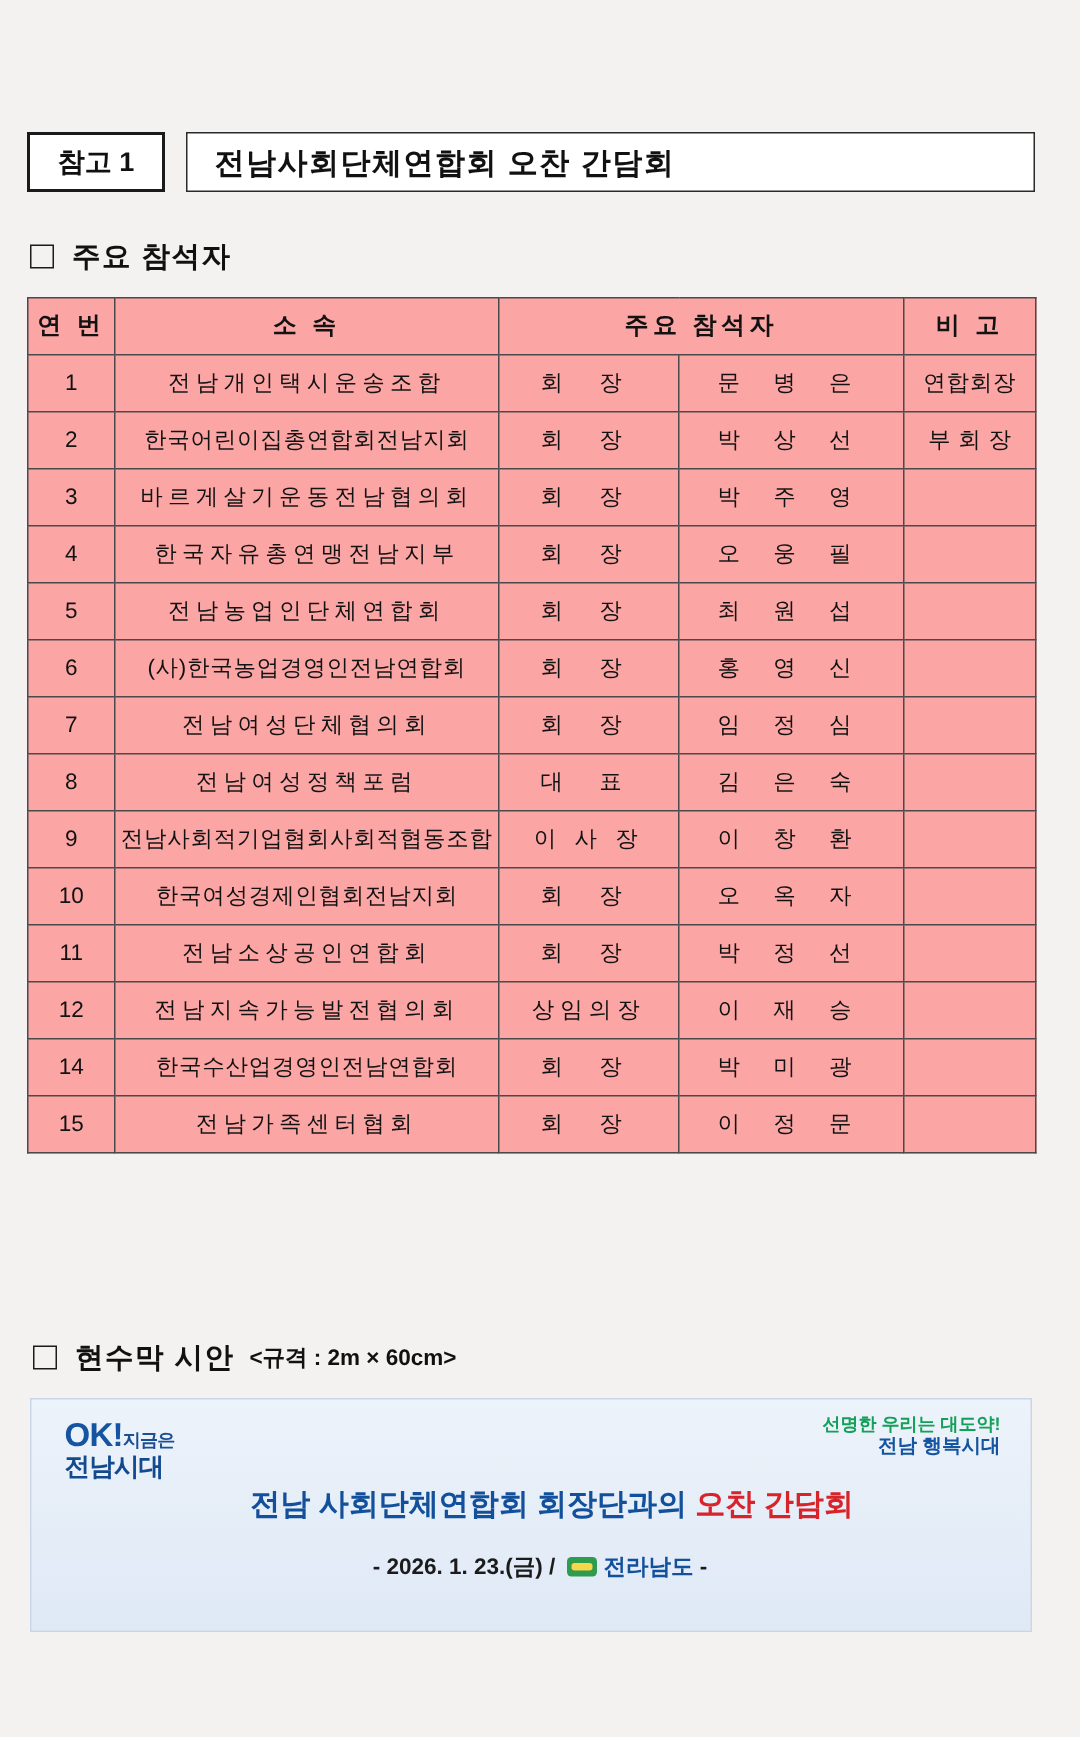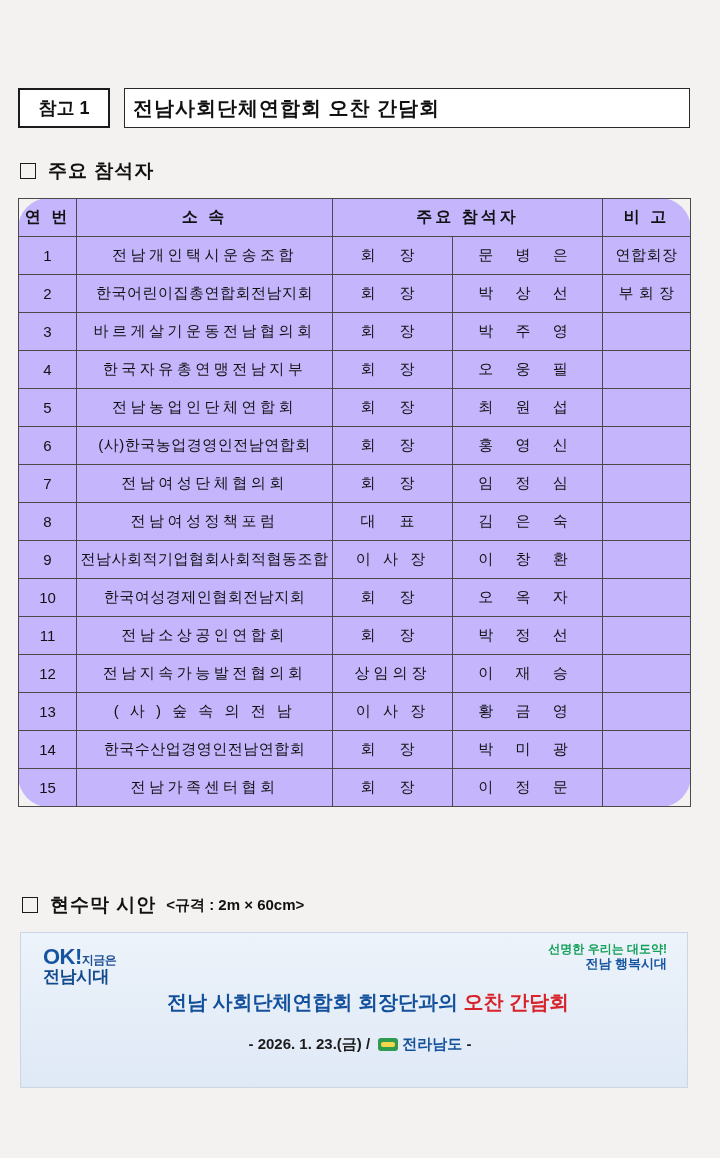--- a/index.html
+++ b/index.html
@@ -44,21 +44,21 @@
     font-weight: bold;
     letter-spacing: 0px;
   }
   .title-box {
     flex: 1;
     margin-left: 14px;
     border: 1.5px solid #2a2a2a;
     background: #ffffff;
     display: flex;
     align-items: center;
-    padding-left: 8px;
+    padding-left: 18px;
     font-size: 20px;
     font-weight: bold;
     letter-spacing: 1px;
   }
 
   
   .section-heading {
     position: absolute;
     display: flex;
     align-items: center;
@@ -85,23 +85,22 @@
   
   .table-wrap {
     position: absolute;
     left: 18px;
     top: 198px;
     width: 672px;
   }
   table.participants {
     border-collapse: collapse;
     width: 672px;
-    background: #c4b5fd;
+    background: #fca5a5;
     table-layout: fixed;
-    border-radius: 31px;
   }
   table.participants th,
   table.participants td {
     border: 1px solid #4a4a4a;
     height: 37px;
     font-size: 15px;
     text-align: center;
     vertical-align: middle;
     padding: 0;
     font-weight: normal;
@@ -357,27 +356,20 @@
           <td class="note"></td>
         </tr>
         <tr>
           <td>12</td>
           <td class="org spaced">전남지속가능발전협의회</td>
           <td class="title tight">상임의장</td>
           <td class="name">이 재 승</td>
           <td class="note"></td>
         </tr>
         <tr>
-          <td>13</td>
-          <td class="org spaced">( 사 ) 숲 속 의 전 남</td>
-          <td class="title tight">이 사 장</td>
-          <td class="name">황 금 영</td>
-          <td class="note"></td>
-        </tr>
-        <tr>
           <td>14</td>
           <td class="org">한국수산업경영인전남연합회</td>
           <td class="title">회    장</td>
           <td class="name">박 미 광</td>
           <td class="note"></td>
         </tr>
         <tr>
           <td>15</td>
           <td class="org spaced">전남가족센터협회</td>
           <td class="title">회    장</td>

